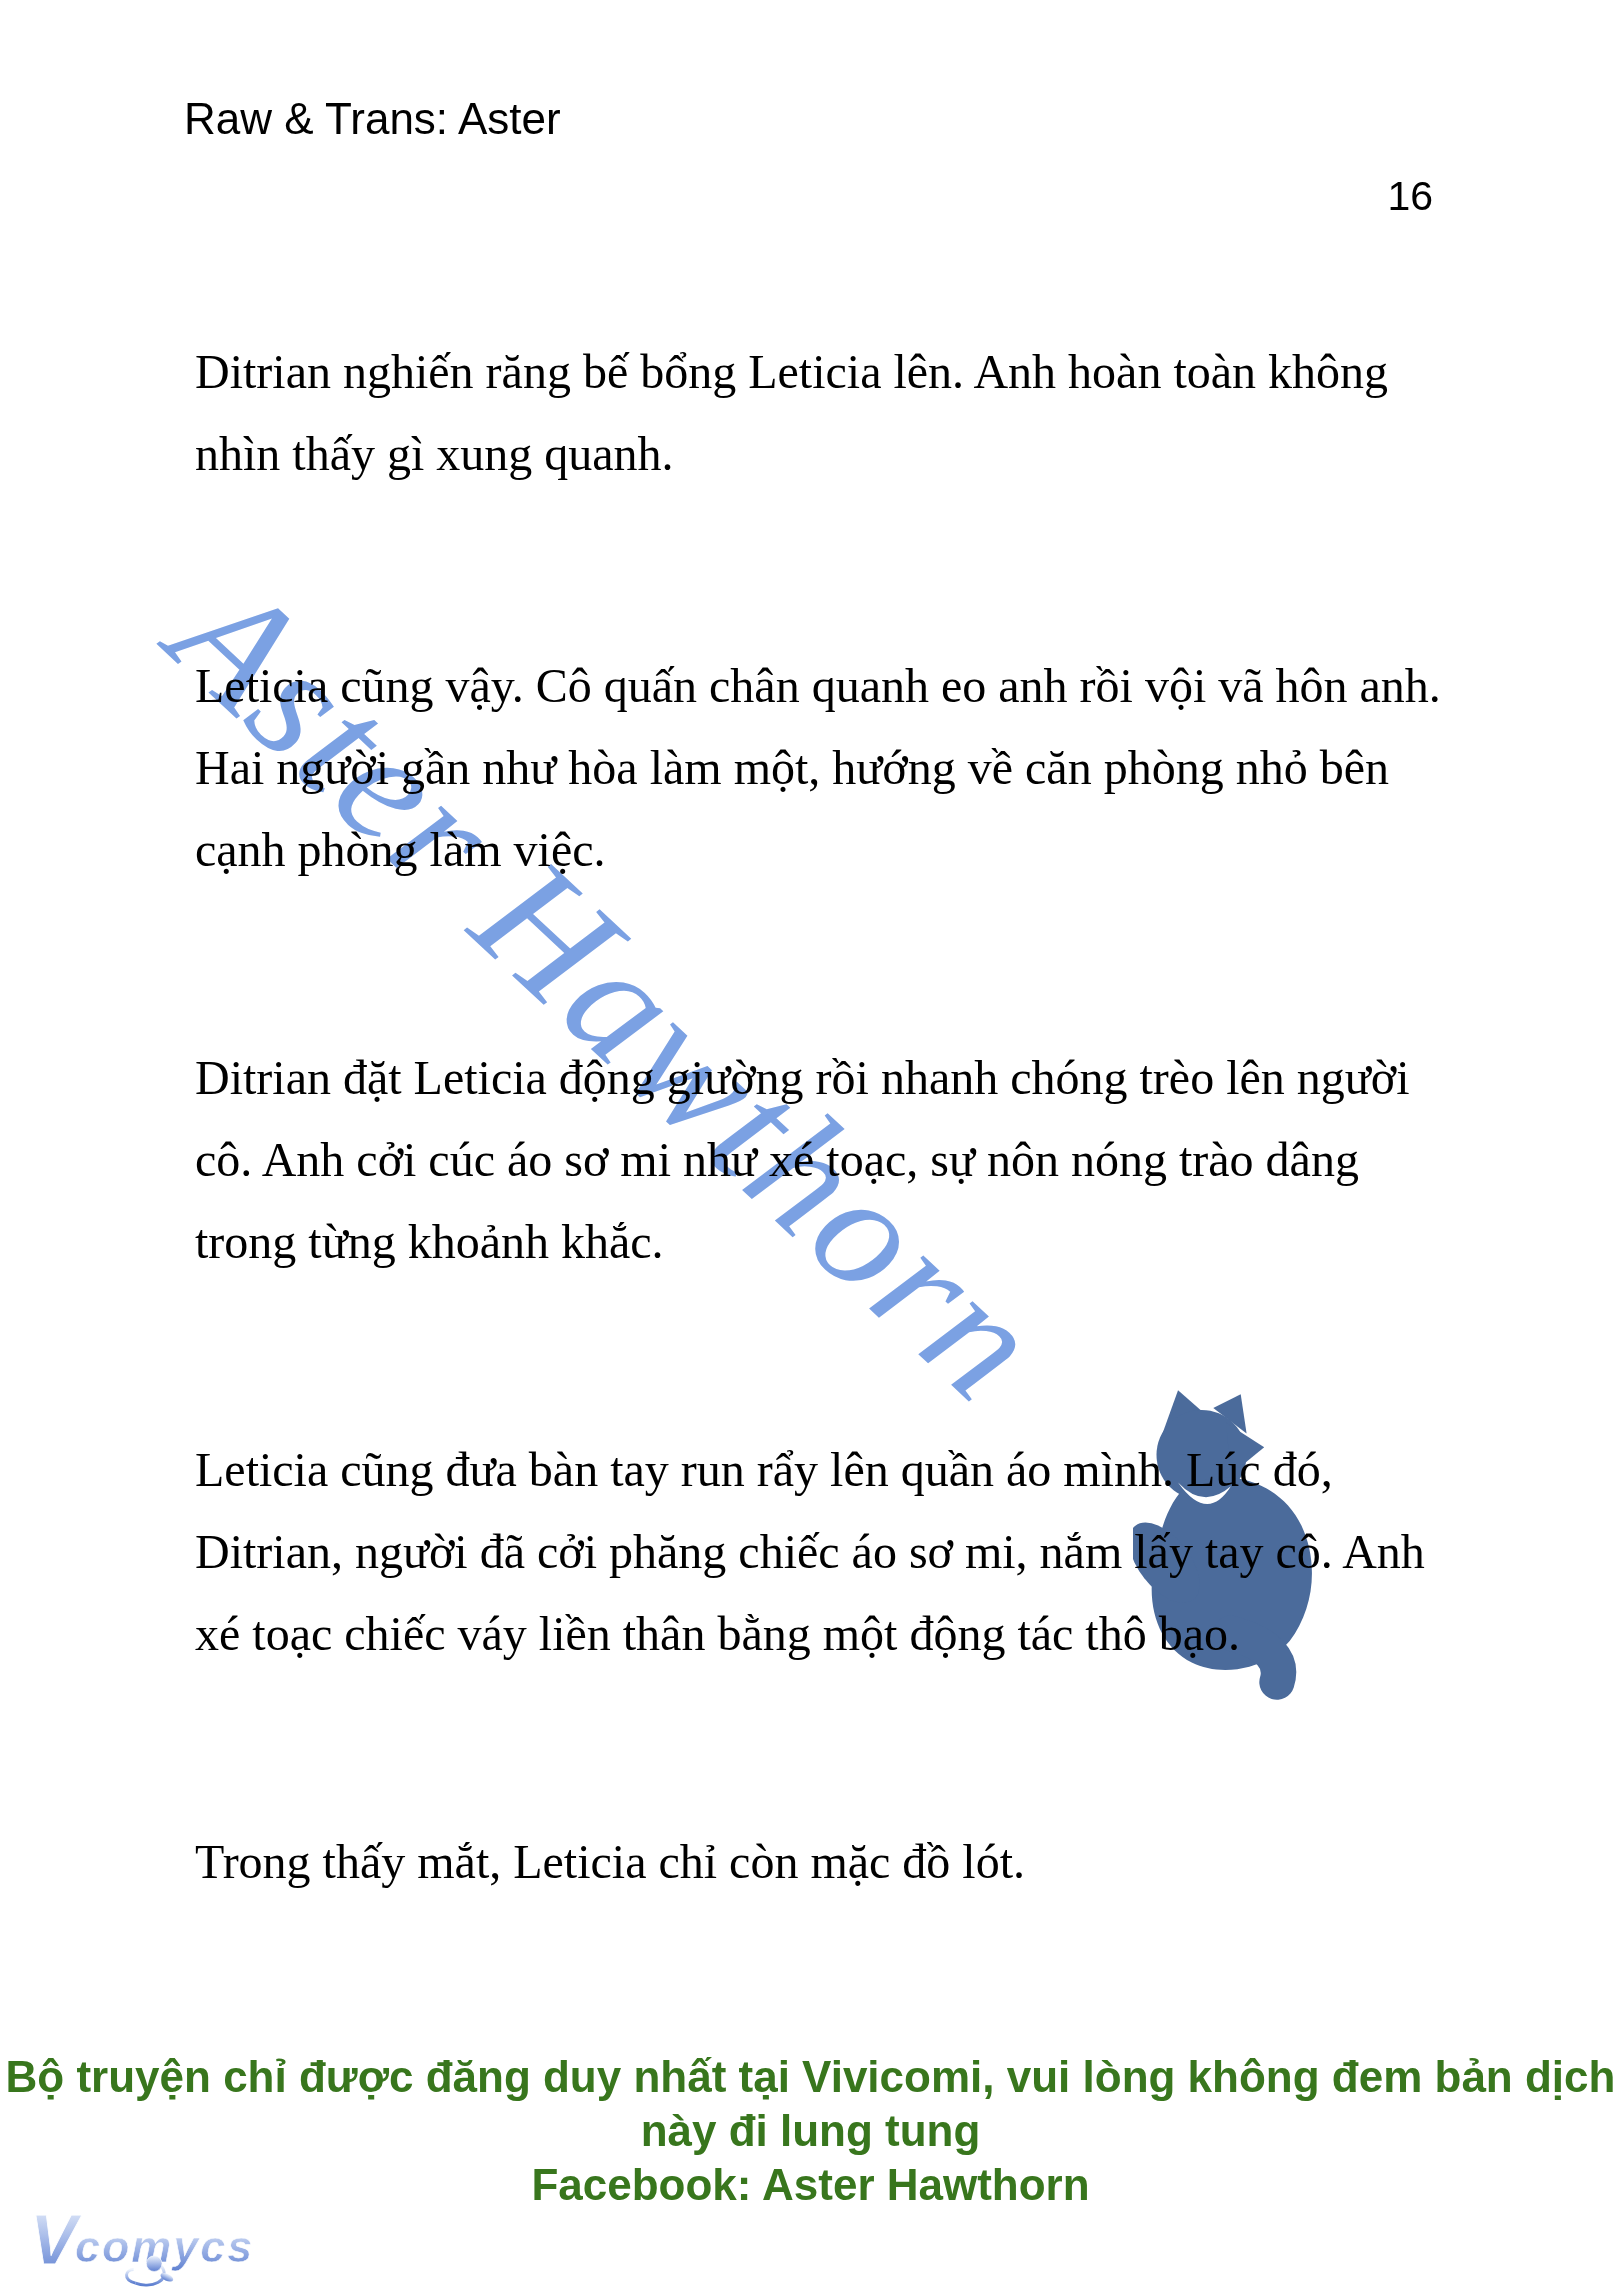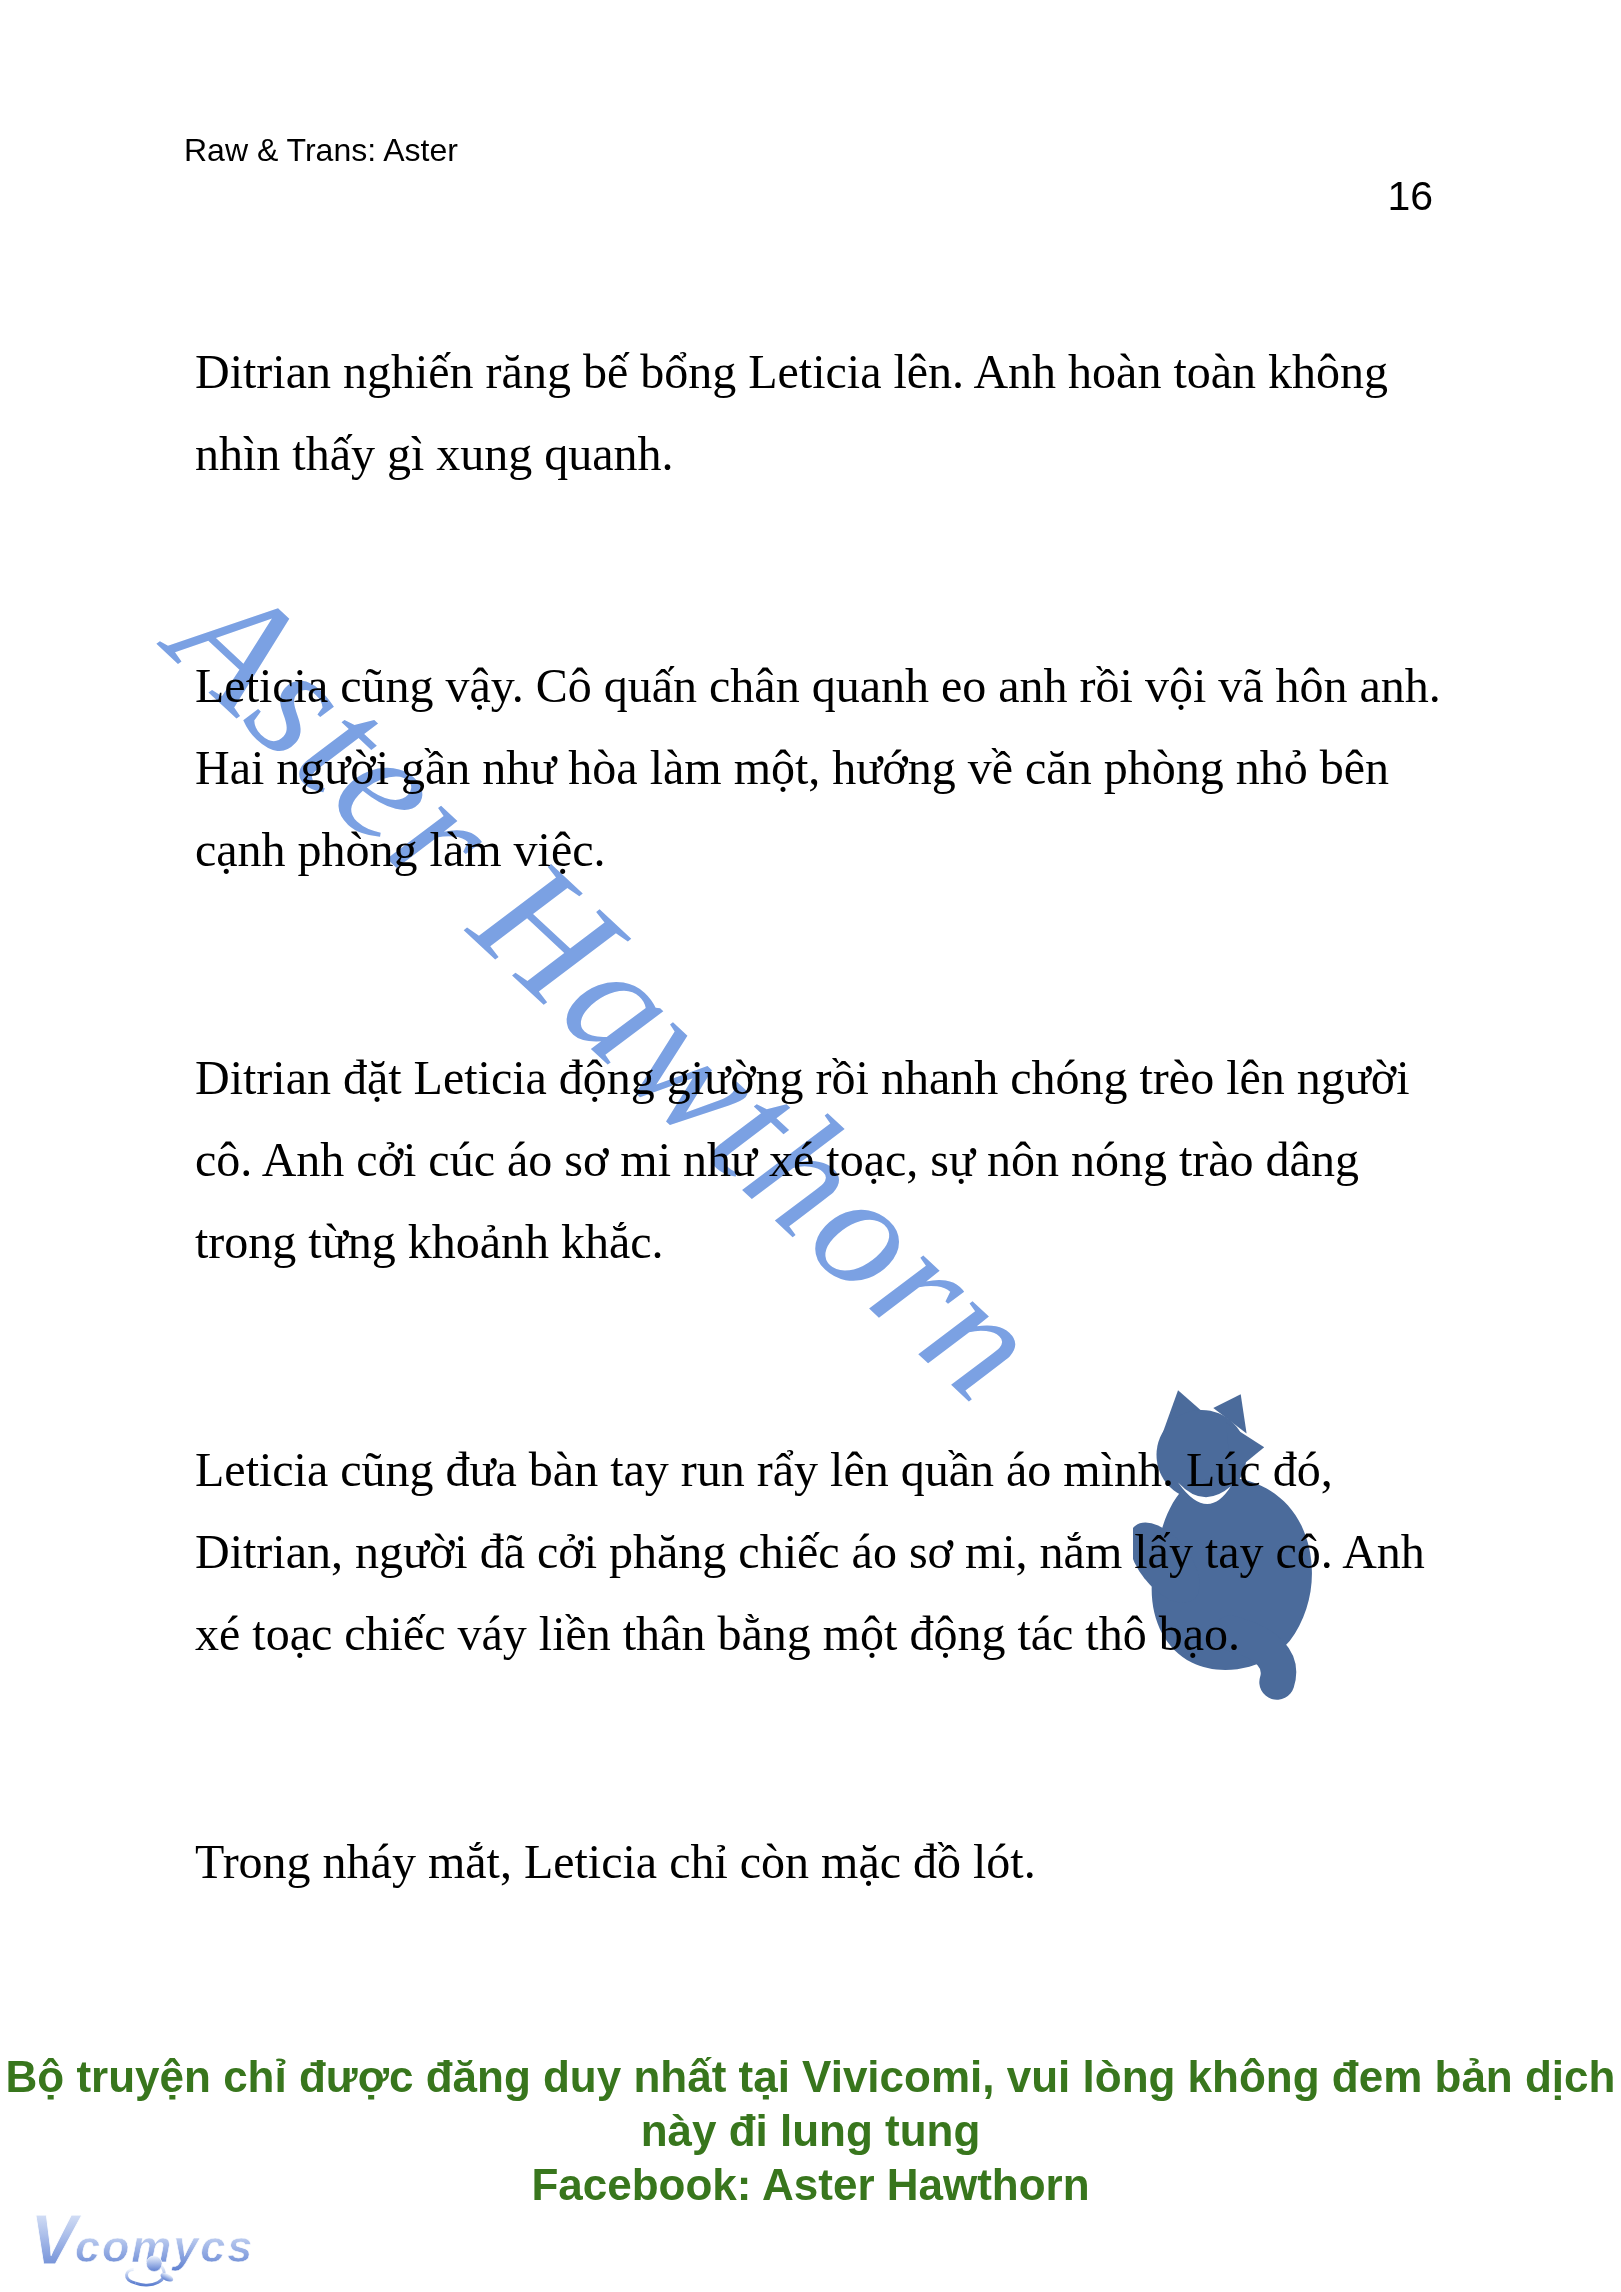--- a/index.html
+++ b/index.html
@@ -30,21 +30,21 @@
     position:absolute;
     left:1133px;top:1388px;
     width:188px;height:320px;
     z-index:2;
   }
   
   .text-layer{position:absolute;inset:0;z-index:3;}
   .doc-header{
     position:absolute;left:184px;top:94px;
     font-family:"Liberation Sans","DejaVu Sans",sans-serif;
-    font-size:32px;color:#000;margin-top:38px;
+    font-size:44px;color:#000;
   }
   .page-number{
     position:absolute;right:188px;top:173px;
     font-family:"Liberation Sans","DejaVu Sans",sans-serif;
     font-size:41px;color:#000;
   }
   .body-text{position:absolute;left:189px;width:1253px;}
   .body-text p{
     margin:6px;
     font-size:48px;
@@ -92,21 +92,21 @@
 
     <div class="doc-header">Raw &amp; Trans: Aster</div>
 
     <div class="page-number">16</div>
 
     <div class="body-text">
       <p class="para p1">Ditrian nghiến răng bế bổng Leticia lên. Anh hoàn toàn không nhìn thấy gì xung quanh.</p>
       <p class="para p2">Leticia cũng vậy. Cô quấn chân quanh eo anh rồi vội vã hôn anh. Hai người gần như hòa làm một, hướng về căn phòng nhỏ bên cạnh phòng làm việc.</p>
       <p class="para p3">Ditrian đặt Leticia động giường rồi nhanh chóng trèo lên người cô. Anh cởi cúc áo sơ mi như xé toạc, sự nôn nóng trào dâng trong từng khoảnh khắc.</p>
       <p class="para p4">Leticia cũng đưa bàn tay run rẩy lên quần áo mình. Lúc đó, Ditrian, người đã cởi phăng chiếc áo sơ mi, nắm lấy tay cô. Anh xé toạc chiếc váy liền thân bằng một động tác thô bạo.</p>
-      <p class="para p5">Trong nháy mắt, Leticia chỉ còn mặc đồ lót.</p>
+      <p class="para p5">Trong thấy mắt, Leticia chỉ còn mặc đồ lót.</p>
     </div>
 
     <div class="doc-footer" style="color: rgb(56, 118, 29);">
       <div>Bộ truyện chỉ được đăng duy nhất tại Vivicomi, vui lòng không đem bản dịch này đi lung tung</div>
       <div>Facebook: Aster Hawthorn</div>
     </div>
 
     <svg class="logo-svg" viewBox="0 0 236 90">
       <defs>
         <linearGradient id="logoGrad" x1="0" y1="0" x2="0" y2="1">

